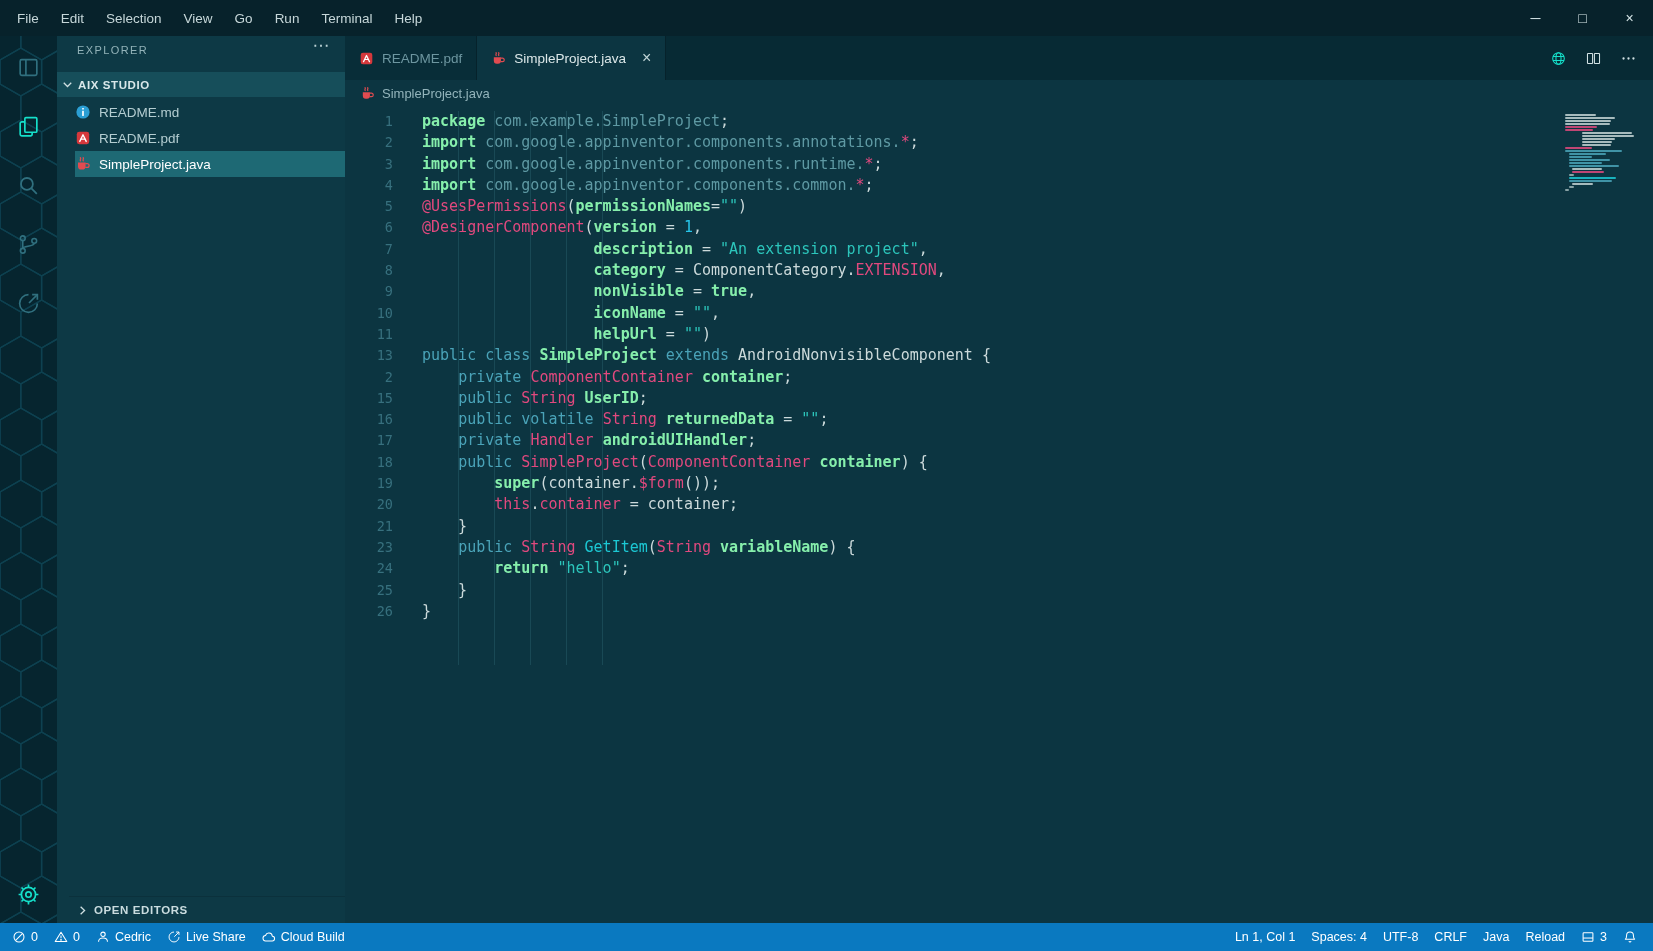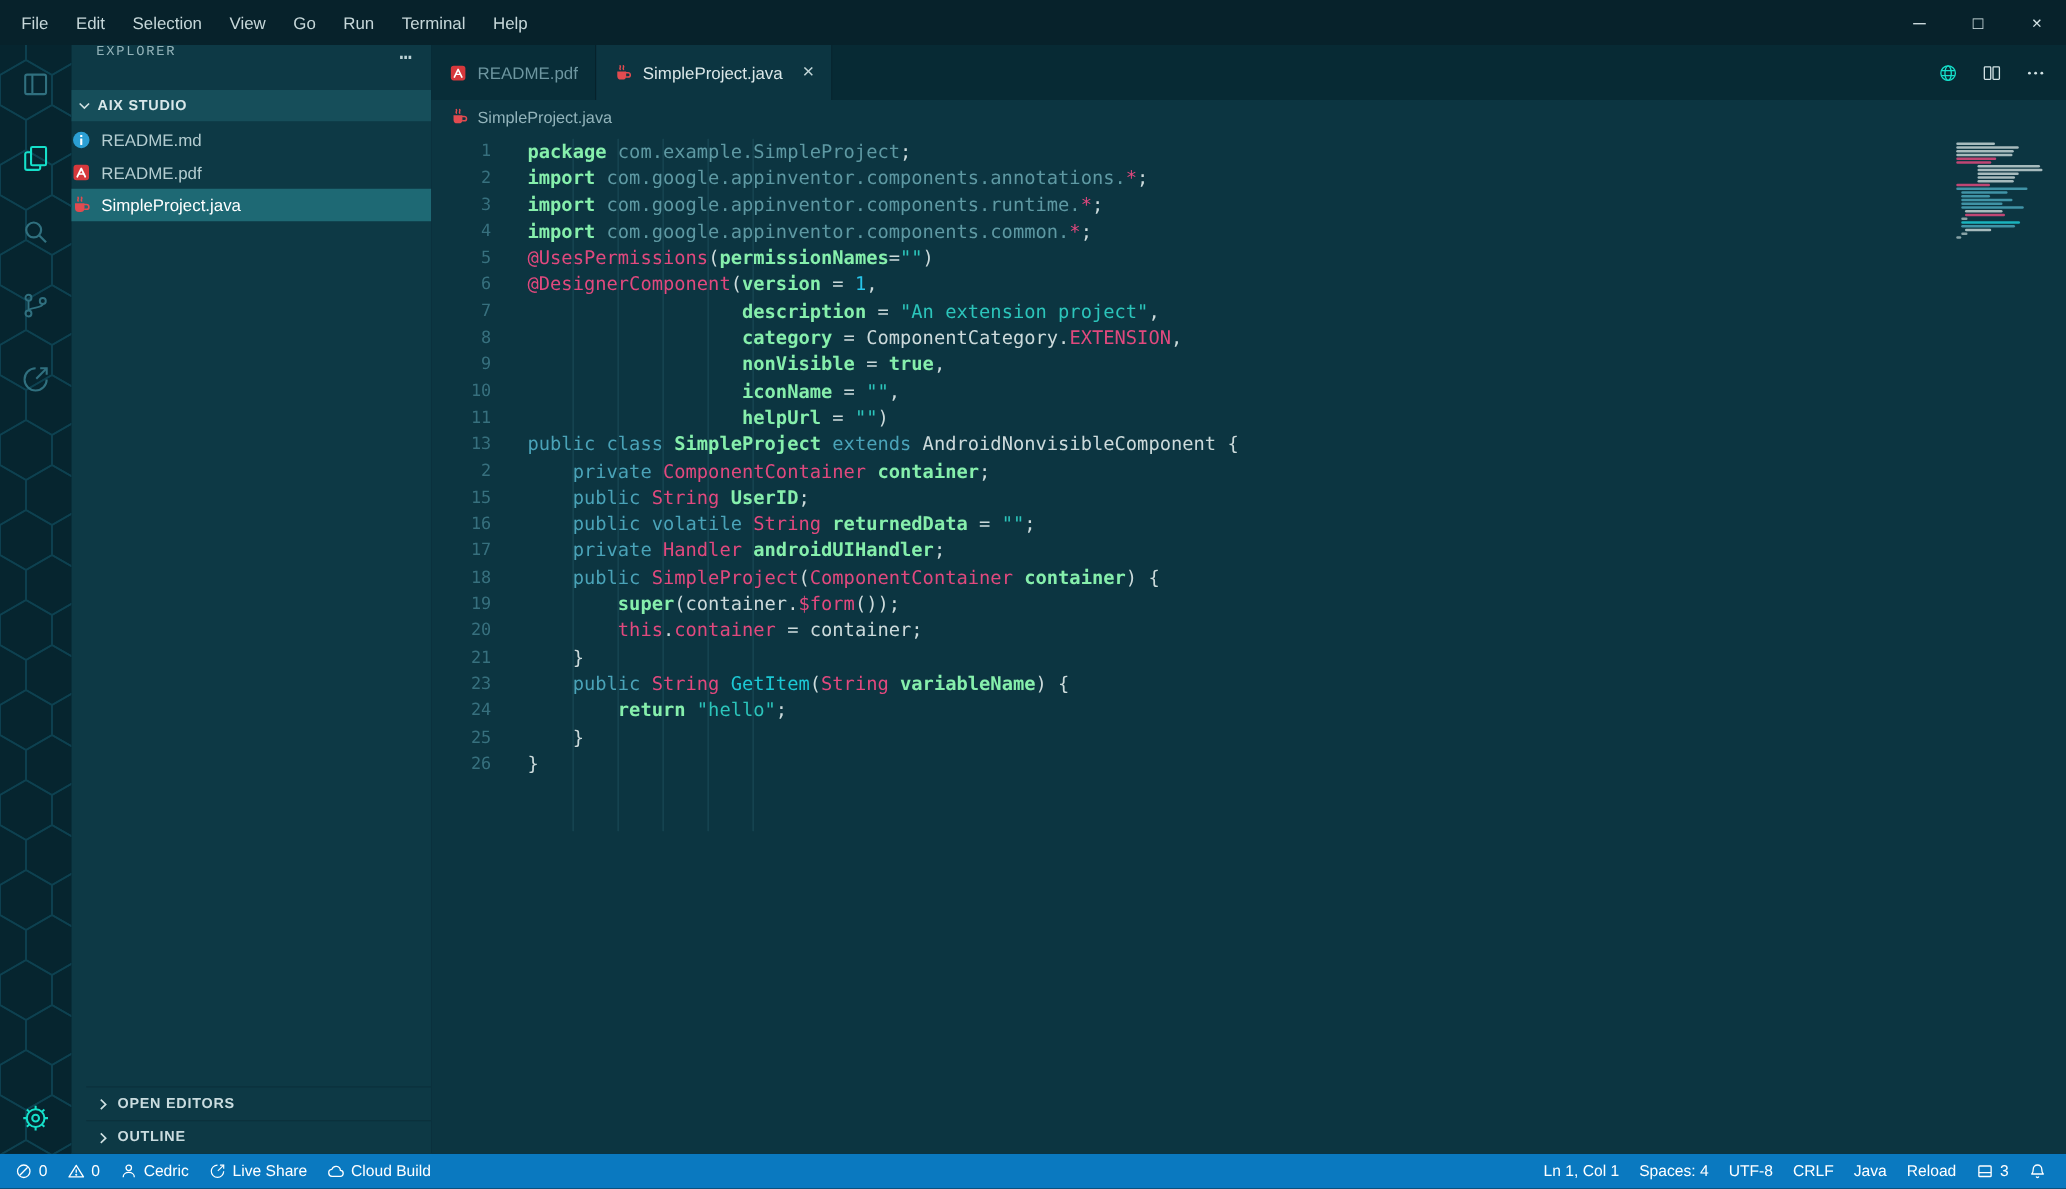--- a/index.html
+++ b/index.html
@@ -29,27 +29,27 @@
   .activity-item{width:100%;height:46px;display:flex;align-items:center;justify-content:center;color:#30707f;}
   .activity-item.active{color:var(--accent);}
   .activity-item .icon{width:25px;height:25px;}
 
   
   .icon{display:inline-flex;align-items:center;justify-content:center;flex-shrink:0;}
   .icon svg{width:100%;height:100%;display:block;}
 
   
   .sidebar{width:288px;background:var(--sidebar);flex-shrink:0;display:flex;flex-direction:column;color:#b4cdd1;}
-  .sidebar-header{height:36px;display:flex;align-items:flex-start;padding:0 14px 0 20px;font-size:11px;letter-spacing:1.4px;color:#93b3b9;flex-shrink:0;font-family:Liberation Mono, monospace;}
+  .sidebar-header{height:36px;display:flex;align-items:flex-end;padding:0 14px 16px 20px;font-size:11px;letter-spacing:1.4px;color:#93b3b9;flex-shrink:0;}
   .sidebar-actions{margin-left:auto;font-size:17px;color:#bcd3d6;}
   .section-row{height:25px;background:#164e5a;display:flex;align-items:center;gap:3px;padding-left:3px;
     font-weight:700;font-size:11.5px;letter-spacing:.6px;color:#d9e8ea;flex-shrink:0;}
   .section-row .icon,.bottom-section .icon{width:15px;height:15px;color:#cfe0e2;}
   .file-tree{padding-top:2px;}
-  .file-row{height:26px;display:flex;align-items:center;gap:8px;font-size:13.5px;color:#b4cdd1;}
+  .file-row{height:26px;display:flex;align-items:center;gap:8px;font-size:13.5px;color:#b4cdd1;margin-left:18px;}
   .file-row.selected{background:#1e6974;color:#fff;}
   .file-row .icon{width:16px;height:16px;}
   .sidebar-bottom{margin-top:auto;padding-left:12px;}
   .bottom-section{height:27px;display:flex;align-items:center;gap:4px;padding-left:6px;font-weight:700;
     font-size:11.5px;letter-spacing:.6px;color:#cadcdf;border-top:1px solid #0b313c;}
 
   
   .editor{flex:1;display:flex;flex-direction:column;background:var(--editor);position:relative;min-width:0;}
   .tabbar{height:44px;background:var(--tabbar);display:flex;align-items:stretch;flex-shrink:0;}
   .tab-strip{display:flex;align-items:stretch;}
@@ -326,28 +326,20 @@
       </div>
     <div class="sidebar-bottom">
         <div class="bottom-section">
           <span class="icon">
             <svg viewBox="0 0 16 16" fill="none" stroke="currentColor" stroke-width="1.4">
               <path d="M6 4l4.2 4L6 12"></path>
             </svg>
           </span>
           <span>OPEN EDITORS</span>
         </div>
-        <div class="bottom-section">
-          <span class="icon">
-            <svg viewBox="0 0 16 16" fill="none" stroke="currentColor" stroke-width="1.4">
-              <path d="M6 4l4.2 4L6 12"></path>
-            </svg>
-          </span>
-          <span>OUTLINE</span>
-        </div>
       </div>
   </div>
 
   <div class="editor">
     <div class="tabbar">
       <div class="tab-strip">
           <div class="tab">
             <span class="icon">
               <svg viewBox="0 0 16 16">
                 <rect x="1.8" y="1.8" width="12.4" height="12.4" rx="2.4" fill="#d6383c"></rect>

